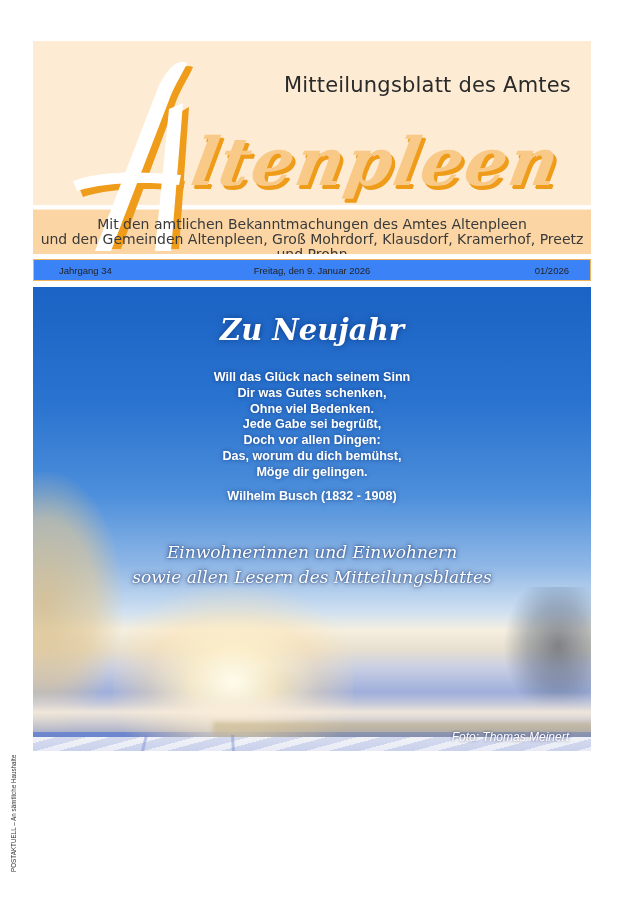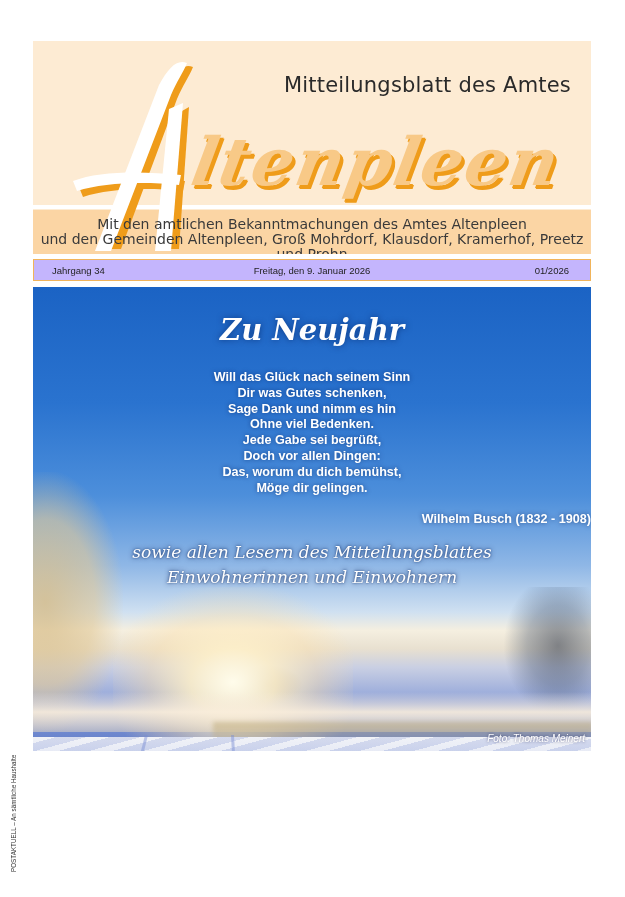--- a/index.html
+++ b/index.html
@@ -36,23 +36,23 @@
     }
     .subtitle {
       position: absolute; left: 0; top: 176px; width: 100%;
       text-align: center; font-family: "DejaVu Sans", sans-serif;
       font-size: 14px; color: #3a3a3a; line-height: 15px;
     }
 
     
     .datebar {
       position: absolute; left: 33px; top: 259px; width: 558px; height: 22px;
-      border: 1.5px solid #f1b45a; background: #c4b5fd;
+      border: 1.5px solid #f1b45a; background: #3b82f6;
       display: flex; align-items: center; justify-content: space-between;
-      padding: 0 21px 0 18px; font-size: 9.5px; color: #222;
+      padding: 0 21px 0 25px; font-size: 9.5px; color: #222;
     }
     .datebar .center { position: absolute; left: 0; right: 0; text-align: center; pointer-events: none; }
     .datebar .center span { pointer-events: auto; }
 
     
     .photo {
       position: absolute; left: 33px; top: 287px; width: 558px; height: 464px; overflow: hidden;
       background: linear-gradient(180deg, #1b63c4 0%, #2a73cf 25%, #4d8fdb 45%, #8fb7e6 60%, #cfe0f1 70%, #f5efe0 74%, #e8e0d0 78%, #c9cfe3 82%, #8a9fd8 90%, #5d79c8 100%);
     }
     .photo .sun {
@@ -97,30 +97,30 @@
       position: absolute; left: 0; top: 26px; width: 100%; text-align: center;
       font-family: "DejaVu Serif", serif; font-style: italic; font-size: 29px; color: #ffffff;
       text-shadow: 0 0 6px rgba(0,30,90,0.6);
     }
     .poem {
       position: absolute; left: 0; top: 83px; width: 100%; text-align: center;
       font-family: "Liberation Sans", sans-serif; font-weight: bold; font-size: 12.6px;
       line-height: 15.8px; color: #ffffff; text-shadow: 0 0 4px rgba(0,30,90,0.6);
     }
     .author {
-      position: absolute; left: 0; top: 225px; width: 100%; text-align: right;
+      position: absolute; left: 0; top: 202px; width: 100%; text-align: center;
       font-weight: bold; font-size: 12.6px; color: #ffffff; text-shadow: 0 0 4px rgba(0,30,90,0.6);
     }
     .greeting {
       position: absolute; left: 0; top: 253px; width: 100%; text-align: center;
       font-family: "DejaVu Serif", serif; font-style: italic; font-size: 17px; line-height: 24.5px;
       color: #ffffff; text-shadow: 0 0 5px rgba(0,30,90,0.8), 0 0 2px rgba(0,30,90,0.6);
     }
     .credit {
-      position: absolute; right: 6px; bottom: 7px; font-style: italic; font-size: 10px; color: #ffffff;
+      position: absolute; right: 22px; bottom: 7px; font-style: italic; font-size: 12px; color: #ffffff;
       text-shadow: 0 0 3px rgba(0,0,60,0.6);
     }
 
     .side-label {
       position: absolute; left: 10px; top: 872px; font-size: 6.3px; color: #333;
       transform: rotate(-90deg); transform-origin: left top; white-space: nowrap;
     }
   </style>
 </head>
 <body>
@@ -164,31 +164,30 @@
   <div class="grass"></div>
   <div class="snow"></div>
   <div class="track1"></div>
   <div class="track2"></div>
 
   <h1 class="poem-title">Zu Neujahr</h1>
 
   <div class="poem">
     <div>Will das Glück nach seinem Sinn</div>
     <div>Dir was Gutes schenken,</div>
-    <div>Sage Dank und nimm es hin</div>
     <div>Ohne viel Bedenken.</div>
     <div>Jede Gabe sei begrüßt,</div>
     <div>Doch vor allen Dingen:</div>
     <div>Das, worum du dich bemühst,</div>
     <div>Möge dir gelingen.</div>
   </div>
 
   <div class="author">Wilhelm Busch (1832 - 1908)</div>
 
   <div class="greeting">
+    <div>Einwohnerinnen und Einwohnern</div>
     <div>sowie allen Lesern des Mitteilungsblattes</div>
-    <div>Einwohnerinnen und Einwohnern</div>
   </div>
 
   <div class="credit">Foto: Thomas Meinert</div>
 </section>
 
 <div class="side-label">POSTAKTUELL – An sämtliche Haushalte</div>
 
 </body></html>

